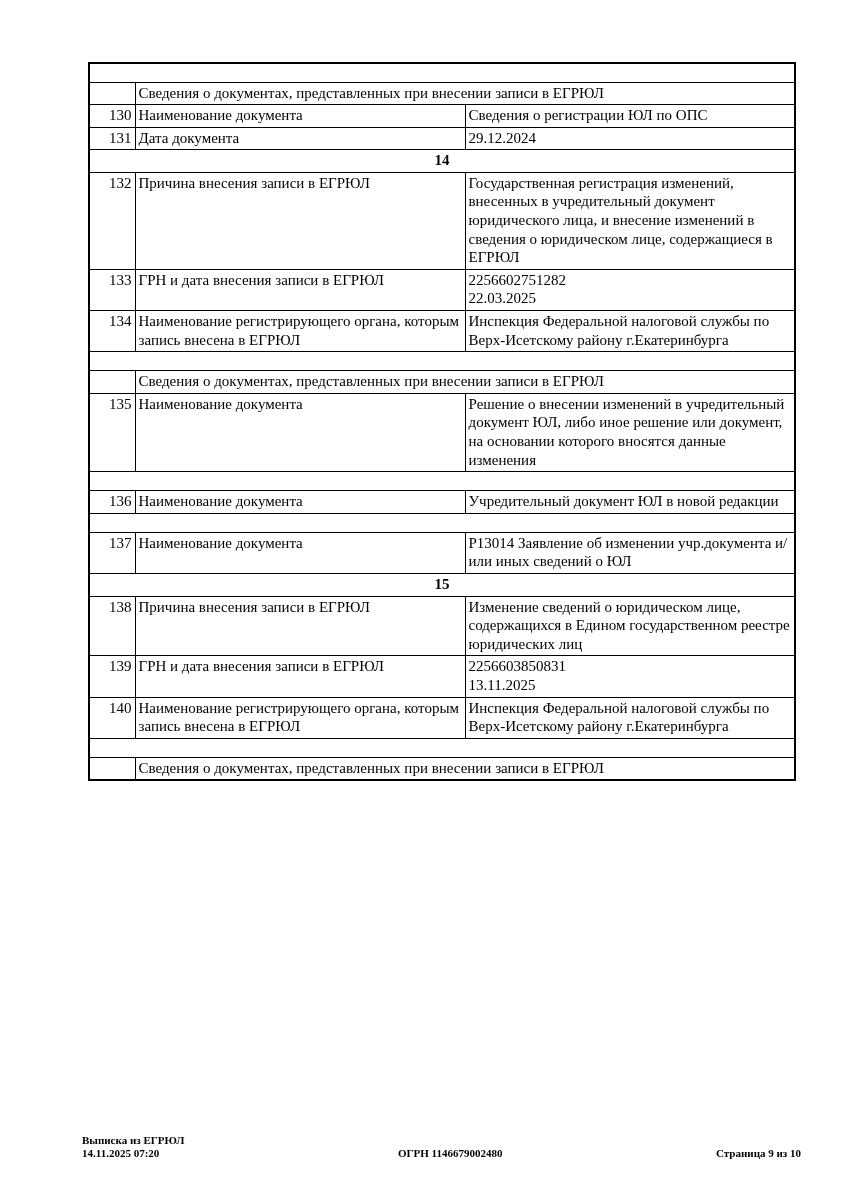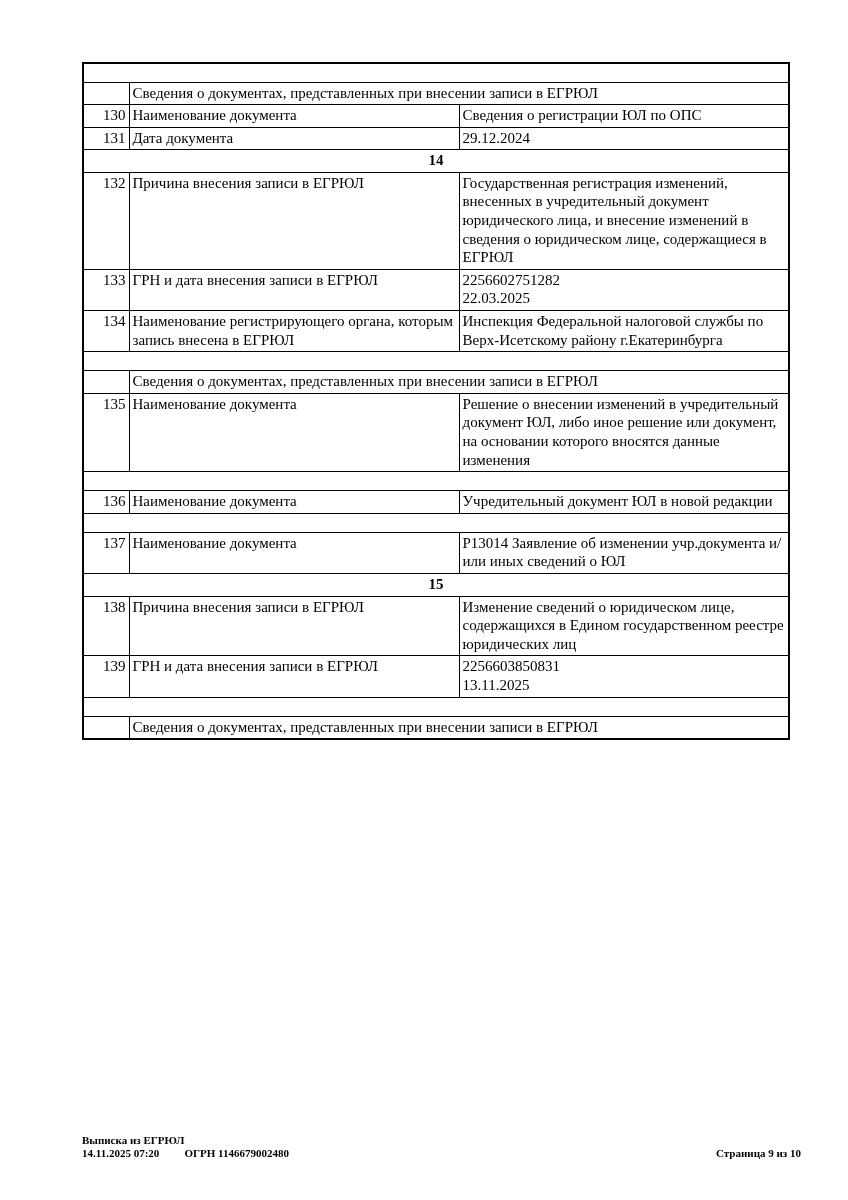--- a/index.html
+++ b/index.html
@@ -7,21 +7,21 @@
     width: 848px;
     height: 1200px;
     background: #ffffff;
     font-family: "Liberation Serif", "DejaVu Serif", serif;
     color: #000000;
     position: relative;
     overflow: hidden;
   }
   .table-wrap {
     position: absolute;
-    left: 82px;
+    left: 88px;
     top: 62px;
     width: 712px;
   }
   table.doc-table {
     border-collapse: collapse;
     table-layout: fixed;
     width: 706px;
     border: 2px solid #000;
   }
   td {
@@ -55,21 +55,21 @@
     top: 1134px;
     width: 719px;
     display: flex;
     justify-content: space-between;
     align-items: flex-end;
     font-size: 11px;
     line-height: 12.5px;
     font-weight: bold;
   }
   .footer-left { text-align: left; }
-  .footer-center { flex: 1; }
+  .footer-center { text-align: center; flex: 1; }
   .footer-right { text-align: right; white-space: nowrap; }
   .footer-left { white-space: nowrap; }
 </style>
 </head>
 <body>
 
 <div class="table-wrap">
   <table class="doc-table">
     <colgroup>
       <col style="width:46px">
@@ -148,20 +148,25 @@
           <td class="cell-num">138</td>
           <td class="cell-label">Причина внесения записи в ЕГРЮЛ</td>
           <td class="cell-value">Изменение сведений о юридическом лице, содержащихся в Едином государственном реестре юридических лиц</td>
         </tr>
         <tr class="row-field">
           <td class="cell-num">139</td>
           <td class="cell-label">ГРН и дата внесения записи в ЕГРЮЛ</td>
           <td class="cell-value">2256603850831
 13.11.2025</td>
         </tr>
+        <tr class="row-field">
+          <td class="cell-num">140</td>
+          <td class="cell-label">Наименование регистрирующего органа, которым запись внесена в ЕГРЮЛ</td>
+          <td class="cell-value">Инспекция Федеральной налоговой службы по Верх-Исетскому району г.Екатеринбурга</td>
+        </tr>
         <tr class="row-spacer">
           <td colspan="3" class="cell-spacer"></td>
         </tr>
         <tr class="row-section">
           <td class="cell-num"></td>
           <td colspan="2" class="cell-section">Сведения о документах, представленных при внесении записи в ЕГРЮЛ</td>
         </tr>
       </tbody>
   </table>
 </div>

